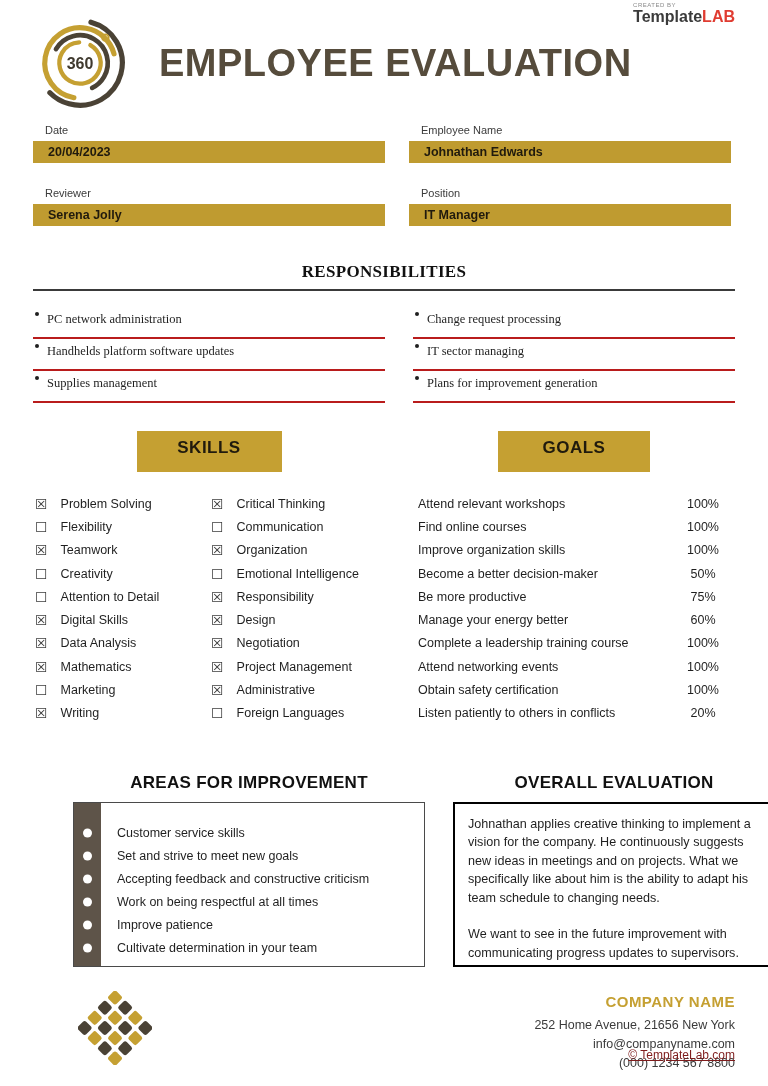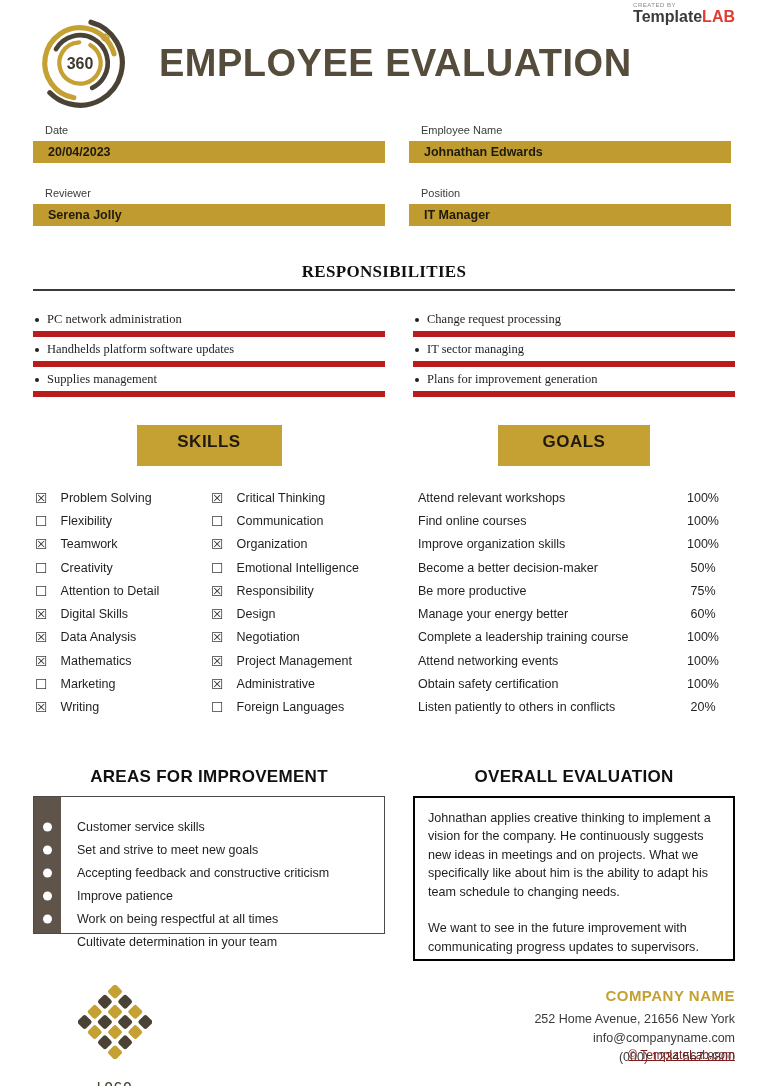--- a/index.html
+++ b/index.html
@@ -42,22 +42,22 @@
     text-align: center; font-size: 17px; font-weight: bold; color: #111111;
     letter-spacing: 0.3px;
   }
 
   
   .resp { margin-top: 36px; font-family: Liberation Serif, serif; }
   .resp-rule { border: none; border-top: 2.5px solid #3a3a3a; margin: 7px 0 16px 0; }
   .resp-cols { display: grid; grid-template-columns: 352px 322px; column-gap: 28px; }
   .resp-item {
     list-style: none; font-size: 12.5px; color: #1f1f1f;
-    padding: 5px 0 4px 2px; border-bottom: 6px solid #b91c1c;
-    display: flex; align-items: center;
+    padding: 5px 0 10px 2px; border-bottom: 2px solid #b91c1c;
+    display: flex; 
   }
   .resp-dot { width: 4px; height: 4px; border-radius: 50%; background: #1f1f1f; margin-right: 8px; flex: 0 0 auto; }
 
   
   .skillsgoals { display: grid; grid-template-columns: 352px 322px; column-gap: 28px; margin-top: 28px; }
   .sec-badge {
     background: #C5A032; color: #201a0d; font-weight: bold; font-size: 17px;
     text-align: center; height: 41px; line-height: 33px; margin: 0 auto 20px auto;
     letter-spacing: 0.5px;
   }
@@ -67,23 +67,23 @@
   .skill-item { display: flex; align-items: center; height: 23.3px; font-size: 12.5px; color: #1f1f1f; }
   .cb {
     font-family: "DejaVu Sans", sans-serif; font-size: 14px; color: #3b3b3b;
     margin: 0 13px 0 2px; line-height: 1; cursor: default;
   }
   .goal-item { display: flex; align-items: center; height: 23.3px; font-size: 12.5px; color: #1f1f1f; }
   .goal-label { flex: 1; padding-left: 5px; }
   .goal-pct { width: 64px; text-align: center; }
 
   
-  .bottom { display: grid; grid-template-columns: 352px 322px; column-gap: 28px; margin-top: 48px; }
+  .bottom { display: grid; grid-template-columns: 352px 322px; column-gap: 28px; margin-top: 48px; margin-left: 40px; }
   .improve-box {
-    position: relative; border: 1.5px solid #4a4a4a; height: 138px;
+    position: relative; border: 1.5px solid #4a4a4a; height: 165px;
     margin-top: 9px; padding-top: 19px; background: #fff;
   }
   .improve-bar { position: absolute; left: 0; top: 0; bottom: 0; width: 27px; background: #5E5449; }
   .imp-item { list-style: none; position: relative; height: 23px; padding-left: 43px;
     font-size: 12.5px; color: #1f1f1f; display: flex; align-items: center; }
   .imp-dot { position: absolute; left: 9px; top: 50%; transform: translateY(-50%);
     width: 9px; height: 9px; border-radius: 50%; background: #ffffff; }
   .eval-box {
     border: 2px solid #000000; height: 165px; margin-top: 9px;
     padding: 11px 13px; font-size: 12.6px; line-height: 1.47; color: #1f1f1f;
@@ -329,25 +329,25 @@
           <li class="imp-item">
               <span class="imp-dot"></span>
               <span>Set and strive to meet new goals</span>
             </li>
           <li class="imp-item">
               <span class="imp-dot"></span>
               <span>Accepting feedback and constructive criticism</span>
             </li>
           <li class="imp-item">
               <span class="imp-dot"></span>
+              <span>Work on being respectful at all times</span>
+            </li>
+          <li class="imp-item">
+              <span class="imp-dot"></span>
               <span>Improve patience</span>
-            </li>
-          <li class="imp-item">
-              <span class="imp-dot"></span>
-              <span>Work on being respectful at all times</span>
             </li>
           <li class="imp-item">
               <span class="imp-dot"></span>
               <span>Cultivate determination in your team</span>
             </li>
         </ul>
       </div>
     </div>
     <div>
       <h2 class="sec-title">OVERALL EVALUATION</h2>

